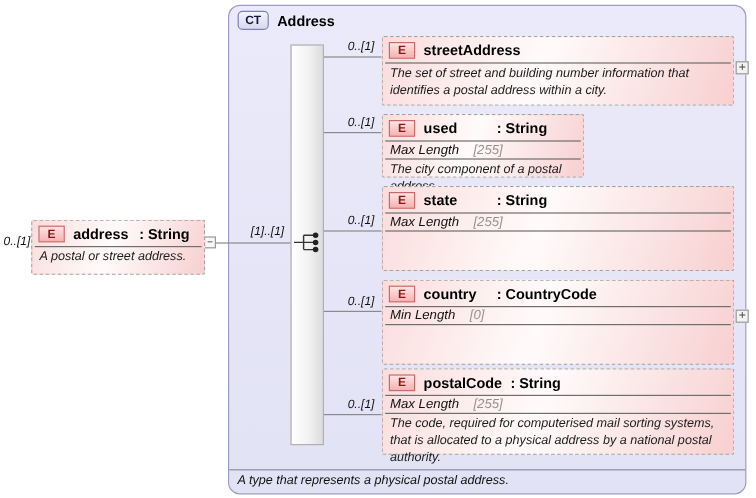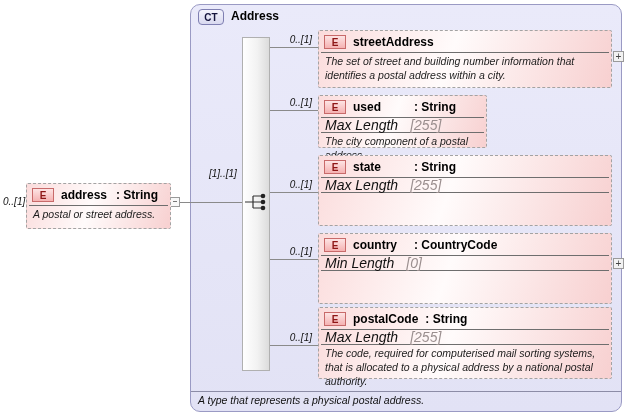--- a/index.html
+++ b/index.html
@@ -7,21 +7,21 @@
   body {
     position:relative; background:#ffffff; overflow:hidden;
     font-family:"Liberation Sans", sans-serif;
   }
   
   .ct-container {
     position:absolute; left:190px; top:4px; width:432px; height:408px;
     background:linear-gradient(#eaeafa, #e2e2f5);
     border:1px solid #9a9ac4; border-radius:10px;
   }
-  .ct-header { position:absolute; left:198px; top:9px; display:flex; align-items:flex-start; gap:7px; }
+  .ct-header { position:absolute; left:198px; top:9px; display:flex; align-items:flex-end; gap:7px; }
   .ct-badge {
     width:26px; height:16px; border:1px solid #7f7fb2; border-radius:4px;
     background:linear-gradient(#f4f4fc,#d9d9f0); color:#14143c;
     font-size:10px; font-weight:bold; display:flex; align-items:center; justify-content:center;
   }
   .ct-title { font-size:12px; font-weight:bold; color:#000; }
   
   .seq-bar {
     position:absolute; left:242px; top:37px; width:28px; height:334px;
     background:linear-gradient(to right,#ffffff 0%,#f2f2f2 55%,#dcdcdc 100%);
@@ -54,21 +54,21 @@
   .hdr { display:flex; align-items:center; gap:7px; padding:3px 5px 2px 5px; height:21px; }
   .e-badge {
     flex:0 0 auto; width:22px; height:14px; border:1px solid #c86a6a;
     background:linear-gradient(#fde4e4,#f5b2b2); color:#8e1616;
     font-size:10px; font-weight:bold; display:flex; align-items:center; justify-content:center;
   }
   .e-name { font-size:12px; font-weight:bold; color:#000; min-width:54px; white-space:nowrap; }
   .root-box .e-name { min-width:48px; }
   .e-type { font-size:12px; font-weight:bold; color:#000; white-space:nowrap; }
   .sep { height:1px; background:#6e6e6e; margin:0 2px; }
-  .facet { display:flex; gap:12px; padding:1px 6px 1px 6px; font-size:14px; font-style:italic; height:14px; align-items:center; }
+  .facet { display:flex; gap:12px; padding:1px 6px 1px 6px; font-size:11px; font-style:italic; height:14px; align-items:flex-start; }
   .facet-name { color:#111; }
   .facet-val { color:#9b8f8f; }
   .desc {
     padding:2px 6px 3px 6px; font-size:10.5px; font-style:italic; color:#1c1c1c; line-height:1.32;
   }
   
   #box-root   { left:26px;  top:183px; width:145px; height:46px; }
   #box-street { left:318px; top:30px;  width:294px; height:58px; }
   #box-city   { left:318px; top:95px;  width:169px; height:53px; }
   #box-state  { left:318px; top:155px; width:294px; height:71px; }
@@ -98,21 +98,21 @@
 </span>
 
 <div class="hline" style="left:180px; top:202px; width:62px;"></div>
 <div class="hline" style="left:270px; top:47px;  width:48px;"></div>
 <div class="hline" style="left:270px; top:110px; width:48px;"></div>
 <div class="hline" style="left:270px; top:192px; width:48px;"></div>
 <div class="hline" style="left:270px; top:259px; width:48px;"></div>
 <div class="hline" style="left:270px; top:345px; width:48px;"></div>
 
 <div class="card" style="left:3px; top:196px;">0..[1]</div>
-<div class="card" style="left:209px; top:168px;">[1]..[1]</div>
+<div class="card" style="left:209px; top:188px;">[1]..[1]</div>
 <div class="card right" style="left:274px; top:34px;">0..[1]</div>
 <div class="card right" style="left:274px; top:97px;">0..[1]</div>
 <div class="card right" style="left:274px; top:179px;">0..[1]</div>
 <div class="card right" style="left:274px; top:246px;">0..[1]</div>
 <div class="card right" style="left:274px; top:332px;">0..[1]</div>
 
 <div class="handle"></div>
 
 <div class="ebox root-box" id="box-root">
   <div class="hdr">

